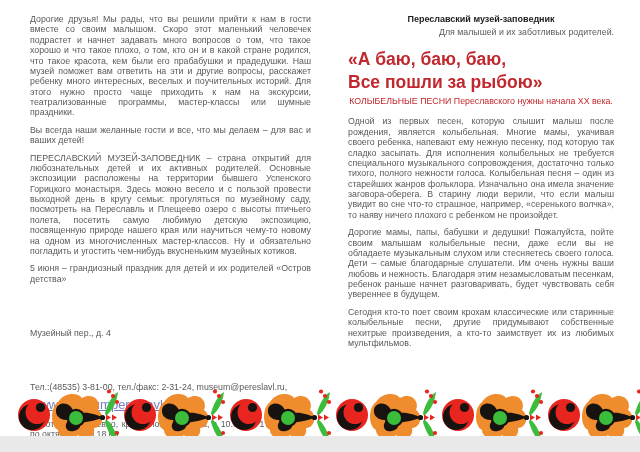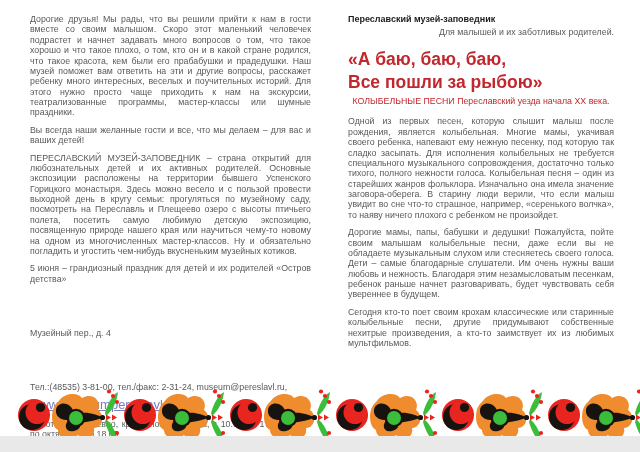--- a/index.html
+++ b/index.html
@@ -25,21 +25,21 @@
   .link {
     color:var(--link-purple,#7a7ec1);
     text-decoration:underline;
     font-size:13px; line-height:1.18;
     display:inline-block; margin-bottom:7px;
     cursor:pointer;
   }
   .rc-header {
     font-weight:bold; font-size:9px; line-height:1.3;
     color:var(--heading-black,#1d1d1b);
-    text-align:left; margin:0;
+    text-align:center; margin:0;
   }
   .audience {
     font-size:8.8px; line-height:1.3; margin:1px 0 10px 0;
     color:var(--text-gray,#58595b); text-align:right;
   }
   .main-title {
     color:var(--accent-red,#c1272d);
     font-weight:bold; font-size:17.5px; line-height:1.28;
     text-align:left; margin:0 0 3px 0;
   }
@@ -73,21 +73,21 @@
     <p class="para">Работает ежедневно, кроме понедельника, с 10.00 до 17.00; с мая по октябрь – до 18.00</p>
   </div>
 
   <div class="col col-right">
     <p class="rc-header">Переславский музей-заповедник</p>
     <p class="audience">Для малышей и их заботливых родителей.</p>
     <p class="main-title">
       <span>«А баю, баю, баю,</span><br>
       <span>Все пошли за рыбою»</span>
     </p>
-    <p class="subtitle">КОЛЫБЕЛЬНЫЕ ПЕСНИ Переславский уезда начала XX века.</p>
+    <p class="subtitle">КОЛЫБЕЛЬНЫЕ ПЕСНИ Переславского нужны начала XX века.</p>
     <p class="para">Одной из первых песен, которую слышит малыш после рождения, является колыбельная. Многие мамы, укачивая своего ребенка, напевают ему нежную песенку, под которую так сладко засыпать. Для исполнения колыбельных не требуется специального музыкального сопровождения, достаточно только тихого, полного нежности голоса. Колыбельная песня – один из старейших жанров фольклора. Изначально она имела значение заговора-оберега. В старину люди верили, что если малыш увидит во сне что-то страшное, например, «серенького волчка», то наяву ничего плохого с ребенком не произойдет.</p>
     <p class="para">Дорогие мамы, папы, бабушки и дедушки! Пожалуйста, пойте своим малышам колыбельные песни, даже если вы не обладаете музыкальным слухом или стесняетесь своего голоса. Дети – самые благодарные слушатели. Им очень нужны ваши любовь и нежность. Благодаря этим незамысловатым песенкам, ребенок раньше начнет разговаривать, будет чувствовать себя увереннее в будущем.</p>
     <p class="para">Сегодня кто-то поет своим крохам классические или старинные колыбельные песни, другие придумывают собственные нехитрые произведения, а кто-то заимствует их из любимых мультфильмов.</p>
   </div>
 
   <div class="ornament-band">
     <svg id="orn-svg" width="640" height="62" viewBox="0 0 640 62" xmlns="http://www.w3.org/2000/svg">
       <defs>
         <g id="orn-unit">
 

